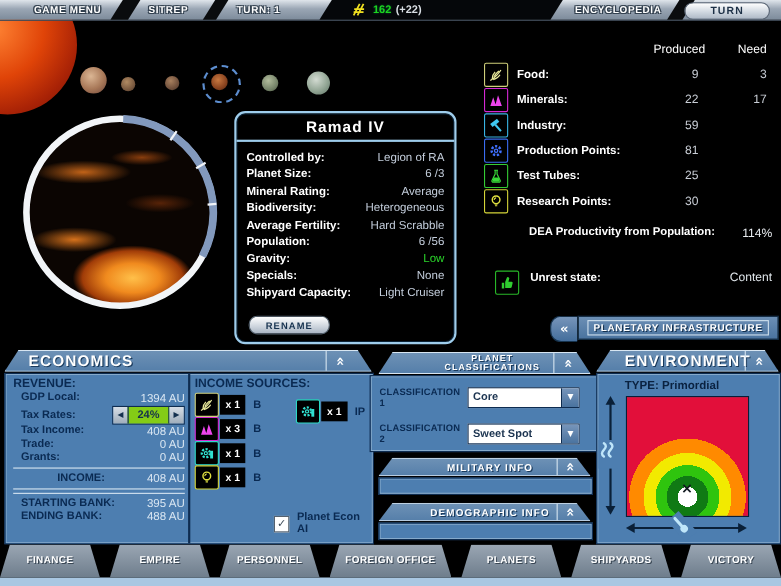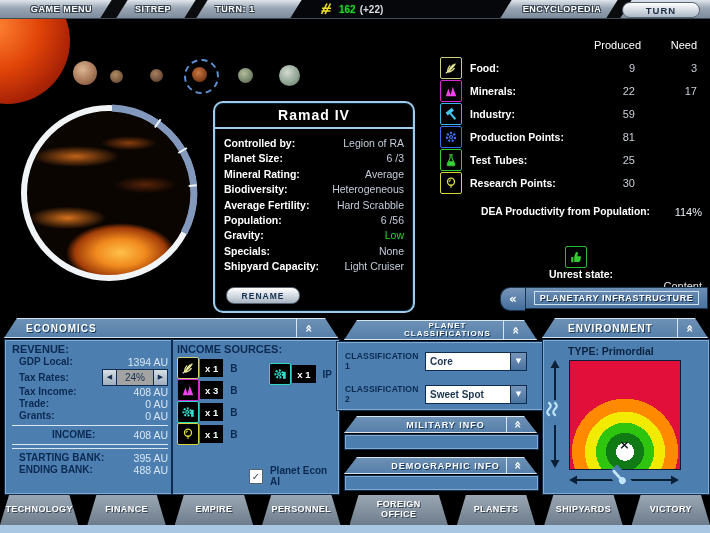--- a/index.html
+++ b/index.html
@@ -66,61 +66,61 @@
   .res-num.need{padding-right:5px;}
   .icon-box{width:20px;height:20px;background:#000;display:flex;align-items:center;justify-content:center;border:1px solid currentColor;border-radius:2px;}
   .icon-box svg{display:block;}
   .c-food{color:#cfcf7a;} .c-min{color:#d428d4;} .c-ind{color:#38b4e4;} .c-prod{color:#3a6cf0;}
   .c-tube{color:#34cc34;} .c-res{color:#d4d438;} .c-thumb{color:#28b828;} .c-gear{color:#2cd8c4;}
 
   #dea{left:481px;top:203px;width:221px;}
   .dea-row{display:flex;justify-content:space-between;height:17px;align-items:center;}
   .dea-row .dl{font-size:10.3px;font-weight:bold;color:#fff;}
   .dea-row .dv{font-size:11px;color:#e8ecf0;}
-  #unrest{left:450px;top:246px;width:252px;display:flex;align-items:center;flex-direction:column;}
+  #unrest{left:450px;top:246px;width:252px;display:flex;align-items:flex-start;}
   #unrest .dl{font-size:10.5px;font-weight:bold;color:#fff;margin-left:10px;}
   #unrest .dv{font-size:11px;color:#dfe5ea;margin-left:auto;}
 
   
   #infra-btn{left:500px;top:287px;width:208px;height:22px;display:flex;cursor:pointer;}
   #infra-cap{width:24px;height:22px;border-radius:10px 0 0 10px;background:linear-gradient(#7795ba,#446e9c);
              display:flex;align-items:center;justify-content:center;color:#fff;font-weight:bold;font-size:12px;
              border:1px solid #17344f;border-right:none;}
   #infra-main{flex:1;height:20px;background:linear-gradient(#6c8fb5,#4a739f);border:1px solid #17344f;
               display:flex;align-items:center;justify-content:center;}
   #infra-main .inner{border:1px solid #cfe0ee;padding:1px 5px;font-size:9px;font-weight:bold;color:#fff;
                      letter-spacing:.6px;text-shadow:1px 1px 0 #16324f;}
 
   
   .panel-header{position:absolute;height:20px;background:linear-gradient(#6f92b6,#547ea9);
                 clip-path:polygon(13px 0,calc(100% - 13px) 0,100% 100%,0 100%);
                 box-shadow:0 0 0 1px #d7e5f1 inset;display:flex;align-items:center;}
-  .panel-header .ttl{font-size:10px;font-weight:bold;color:#fff;letter-spacing:1px;
+  .panel-header .ttl{font-size:14px;font-weight:bold;color:#fff;letter-spacing:1px;
                      text-shadow:1px 1px 0 #1a3a5c;}
   .chevbox{position:absolute;right:16px;top:1px;bottom:1px;width:25px;border-left:1px solid #d7e5f1;
            display:flex;align-items:center;justify-content:center;cursor:pointer;}
   .chev{font-family:"DejaVu Sans",sans-serif;display:inline-block;transform:rotate(90deg);
         color:#fff;font-weight:bold;font-size:13px;line-height:1;}
   .chev::before{content:"\00AB";}
   .panel-body{position:absolute;background:#4d7eb0;border:1px solid #0e2c50;box-shadow:0 0 0 1px #86aacb inset;}
   #econ-left{position:absolute;left:7px;top:3px;width:156px;}
   #econ-div{position:absolute;left:166px;top:0;bottom:0;width:2px;background:#0e2c50;}
   .erow{display:flex;justify-content:space-between;height:12px;font-size:10px;font-weight:bold;line-height:12px;}
   .erow .el{color:#0a2a52;padding-left:7px;}
   .erow .ev{color:#d9e6f2;font-weight:normal;font-size:10.5px;}
   .eheading{font-size:11px;font-weight:bold;color:#0a2a52;height:13px;}
   .eline{border-top:1px solid #d8e6f2;margin:3px 0;}
   #tax-row{display:flex;justify-content:space-between;align-items:center;height:18px;}
   #tax-row .el{font-size:10px;font-weight:bold;color:#0a2a52;padding-left:7px;}
   #spinner{display:flex;border:1px solid #0e2c50;height:15px;}
   .spin-btn{width:13px;background:linear-gradient(#d7dee6,#9fadbb);display:flex;align-items:center;justify-content:center;
             font-size:7px;color:#14304e;cursor:pointer;}
   .spin-btn.left::before{content:"\25C0";} .spin-btn.right::before{content:"\25B6";}
-  #spin-val{width:36px;background:#a3a3a3;display:flex;align-items:center;justify-content:center;
-            font-size:10px;font-weight:normal;color:#14304e;border-left:1px solid #0e2c50;border-right:1px solid #0e2c50;}
+  #spin-val{width:36px;background:#84cc16;display:flex;align-items:center;justify-content:center;
+            font-size:10px;font-weight:bold;color:#14304e;border-left:1px solid #0e2c50;border-right:1px solid #0e2c50;}
   #econ-right{position:absolute;left:172px;top:3px;right:5px;bottom:3px;}
   .src-row{display:flex;align-items:center;height:20px;margin-top:2px;}
   .mult-box{height:18px;background:#000;color:#fff;font-weight:bold;font-size:9.5px;
             display:flex;align-items:center;padding:0 5px;margin-left:1px;}
   .unit{font-size:10px;font-weight:bold;color:#0a2a52;margin-left:7px;}
   #ip-row{position:absolute;right:2px;top:20px;display:flex;align-items:center;}
   #econ-check{position:absolute;left:72px;bottom:4px;display:flex;align-items:center;gap:7px;cursor:pointer;}
   .checkbox{width:13px;height:13px;background:#fff;border:1px solid #55626f;display:flex;align-items:center;justify-content:center;
             font-size:10px;color:#3c4a58;font-family:"DejaVu Sans",sans-serif;}
   .checkbox::before{content:"\2713";}
@@ -502,21 +502,20 @@
     </svg>
     <span class="env-icon" style="left:70px;top:126px;padding:0 1px;transform:rotate(-42deg);">
       <svg width="12" height="20" viewBox="0 0 12 20">
           <rect x="4.6" y="1.5" width="2.8" height="12" rx="1.4" fill="#bfe6fa"></rect>
           <circle cx="6" cy="15.5" r="3.4" fill="#bfe6fa"></circle>
         </svg>
     </span>
   </div>
 
   <div id="tabs" class="abs">
-    <div class="tab">TECHNOLOGY</div>
     <div class="tab">FINANCE</div>
     <div class="tab">EMPIRE</div>
     <div class="tab">PERSONNEL</div>
     <div class="tab" style="padding:0 14px;">FOREIGN OFFICE</div>
     <div class="tab">PLANETS</div>
     <div class="tab">SHIPYARDS</div>
     <div class="tab">VICTORY</div>
   </div>
   <div id="bottom-strip" class="abs"></div>
 

